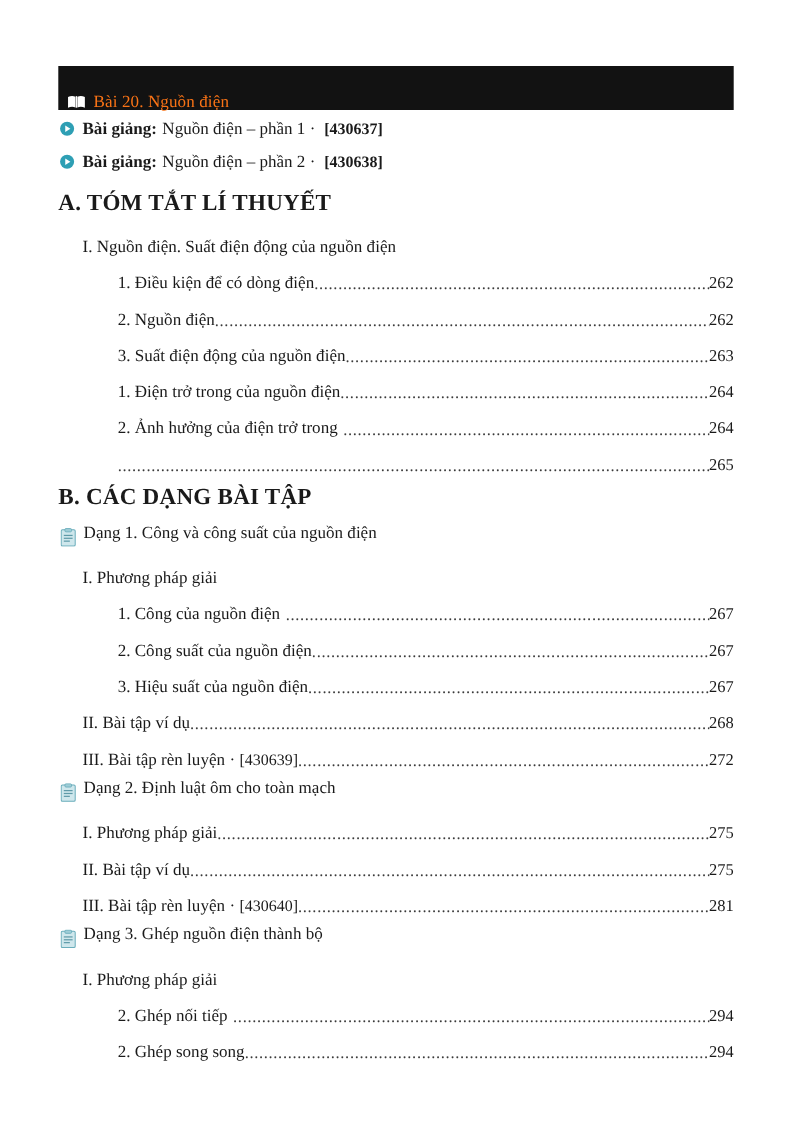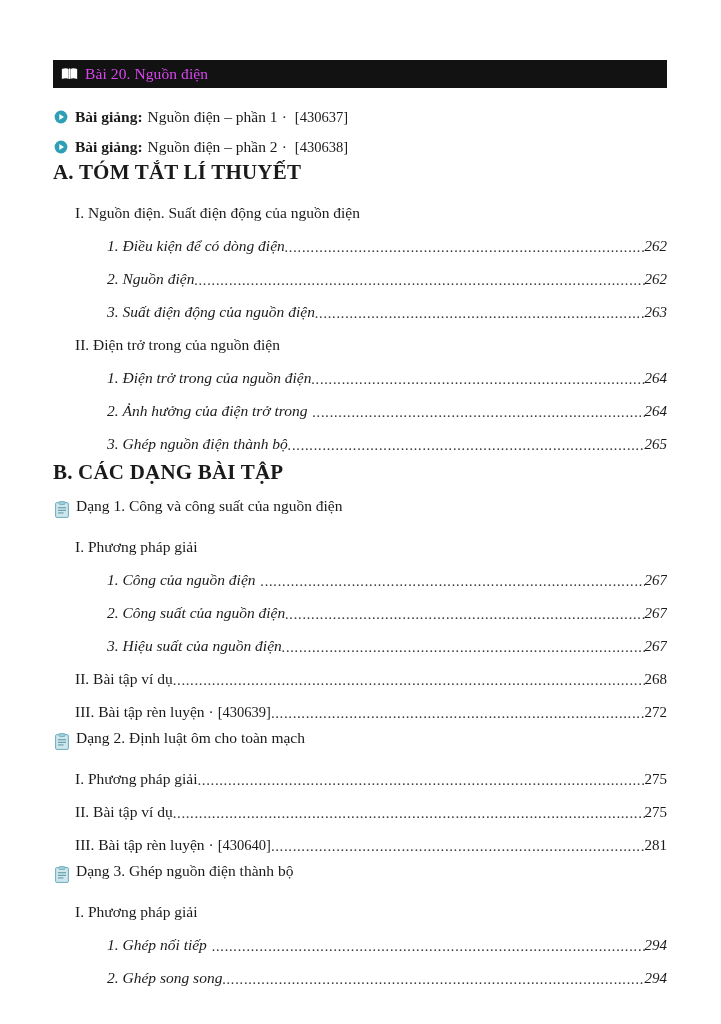--- a/index.html
+++ b/index.html
@@ -25,24 +25,24 @@
   .content {
     position: absolute;
     left: 53px;
     top: 60px;
     width: 614px;
   }
 
   
   .chapter-bar {
     background: #121212;
-    color: #d946ef;
-    height: 28px;
+    color: #f97316;
+    height: 40px;
     display: flex;
-    align-items: center;
+    align-items: flex-end;
     padding: 0 0 0 8px;
     box-sizing: border-box;
     margin-bottom: 8px;
   }
   .chapter-bar .book-icon {
     display: inline-flex;
     width: 17px;
     height: 15px;
     margin-right: 7px;
     flex: 0 0 auto;
@@ -70,25 +70,24 @@
     height: 14px;
     flex: 0 0 auto;
     margin-right: 7px;
     position: relative;
     top: 2px;
   }
   .lecture-row .lbl-bold {
     font-weight: bold;
     margin-right: 5px;
     white-space: nowrap;
-    margin-top: 12px;
   }
   .lecture-row .lbl-text { white-space: nowrap; }
   .lecture-row .code {
-    font-weight: normal;
+    font-weight: bold;
     margin-left: 4px;
     font-size: 14.5px;
     white-space: nowrap;
   }
   .dotsep { margin: 0 4px; }
 
   
   .section-head {
     font-weight: bold;
     font-size: 21px;
@@ -120,21 +119,21 @@
   
   .toc {
     display: flex;
     align-items: flex-end;
     font-size: 15.5px;
     height: 33px;
     white-space: nowrap;
     overflow: hidden;
   }
   .toc.lvl-roman { padding-left: 22px; }
-  .toc.lvl-num   { padding-left: 54px; font-style: italic; }
+  .toc.lvl-num   { padding-left: 54px; }
   .toc .t-label { flex: 0 0 auto; }
   .toc .t-code  { font-weight: normal; font-size: 14.5px; flex: 0 0 auto; }
   .toc .t-leader {
     flex: 1 1 auto;
     min-width: 6px;
     overflow: hidden;
     position: relative;
     height: 1em;
     margin: 0 0px;
   }
@@ -212,37 +211,32 @@
     <div class="toc lvl-num">
       <span class="t-label">2. Nguồn điện</span>
       <span class="t-leader"></span>
       <span class="t-page">262</span>
     </div>
     <div class="toc lvl-num">
       <span class="t-label">3. Suất điện động của nguồn điện</span>
       <span class="t-leader"></span>
       <span class="t-page">263</span>
     </div>
-    <div class="toc lvl-roman no-page">
-      <span class="t-label">II. Điện trở trong của nguồn điện</span>
-
-    </div>
     <div class="toc lvl-num">
       <span class="t-label">1. Điện trở trong của nguồn điện</span>
       <span class="t-leader"></span>
       <span class="t-page">264</span>
     </div>
     <div class="toc lvl-num">
       <span class="t-label">2. Ảnh hưởng của điện trở trong</span>
       <span class="t-gap"></span>
       <span class="t-leader"></span>
       <span class="t-page">264</span>
     </div>
     <div class="toc lvl-num">
-      <span class="t-label">3. Ghép nguồn điện thành bộ</span>
       <span class="t-leader"></span>
       <span class="t-page">265</span>
     </div>
 
     <div class="section-head b-head">B. CÁC DẠNG BÀI TẬP</div>
 
     <div class="dang-row">
       <span class="doc-icon">
         <svg width="14" height="17" viewBox="0 0 14 17" aria-hidden="true">
           <rect x="0.6" y="1.6" width="12.8" height="14.8" rx="1.2" fill="#cfe7ec" stroke="#6aadbb" stroke-width="1"></rect>
@@ -327,21 +321,21 @@
           <rect x="3" y="11.4" width="5.5" height="1.1" fill="#5e9aa8"></rect>
         </svg>
       </span>
       <span>Dạng 3. Ghép nguồn điện thành bộ</span>
     </div>
     <div class="toc lvl-roman no-page">
       <span class="t-label">I. Phương pháp giải</span>
 
     </div>
     <div class="toc lvl-num">
-      <span class="t-label">1. Ghép nối tiếp</span>
+      <span class="t-label">2. Ghép nối tiếp</span>
       <span class="t-gap"></span>
       <span class="t-leader"></span>
       <span class="t-page">294</span>
     </div>
     <div class="toc lvl-num">
       <span class="t-label">2. Ghép song song</span>
       <span class="t-leader"></span>
       <span class="t-page">294</span>
     </div>
 

